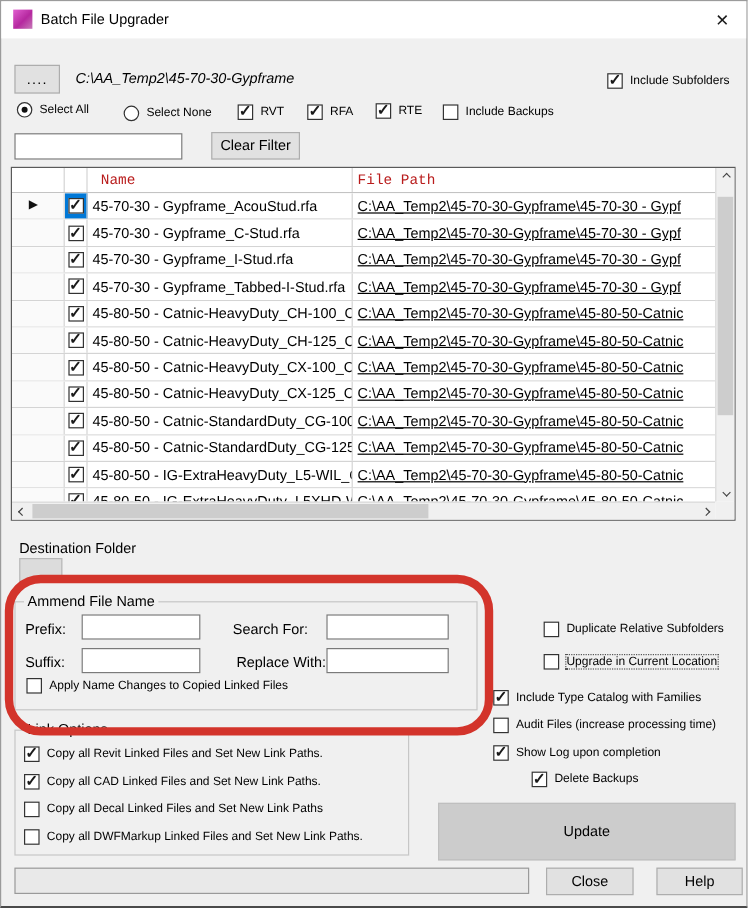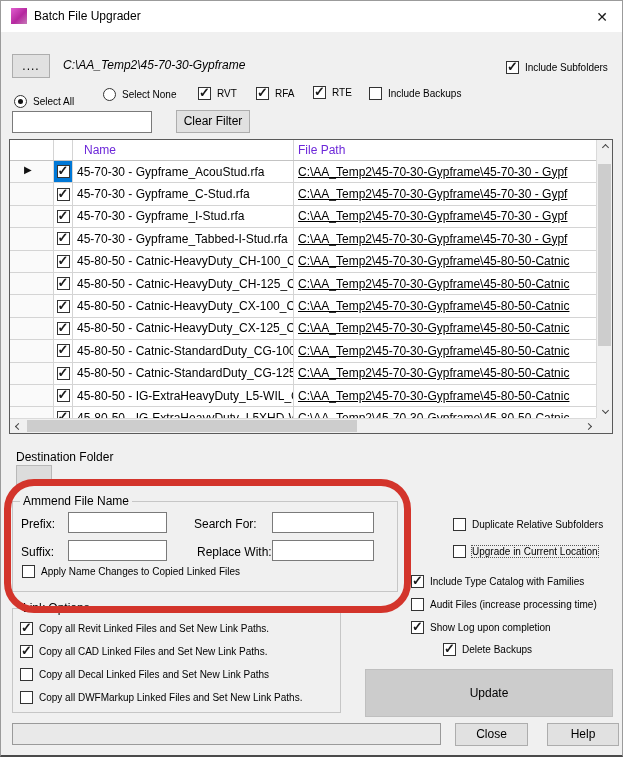--- a/index.html
+++ b/index.html
@@ -17,21 +17,21 @@
   .cb{display:inline-block;width:13px;height:13px;background:#fff;border:1px solid #333;position:relative;vertical-align:-2px;flex:none;}
   .cb.checked::after{content:"✓";position:absolute;left:0px;top:-3px;font-size:13px;color:#1a1a1a;font-weight:bold;}
   .radio{display:inline-block;width:13px;height:13px;background:#fff;border:1px solid #333;border-radius:50%;position:relative;vertical-align:-2px;flex:none;}
   .radio.selected::after{content:"";position:absolute;left:3px;top:3px;width:5px;height:5px;border-radius:50%;background:#111;}
   .ctlrow{position:absolute;display:flex;align-items:center;gap:6px;font-size:10px;white-space:nowrap;}
   .grp{position:absolute;border:1px solid #c6c6c6;}
   .grp-label{position:absolute;background:#f0f0f0;padding:0 3px;font-size:12px;}
   
   #grid{position:absolute;left:8px;top:138px;width:604px;height:295px;background:#fff;border:1px solid #5a5a5a;}
   #grid-header{position:absolute;left:0;top:0;right:16px;height:21px;background:#fff;border-bottom:1px solid #c3c3c3;display:flex;}
-  .hcell{height:100%;border-right:1px solid #d4d4d4;font-size:12px;color:#6d28d9;display:flex;align-items:center;}
+  .hcell{height:100%;border-right:1px solid #d4d4d4;font-size:12px;color:#b91c1c;display:flex;align-items:center;font-family:Liberation Mono, monospace;}
   #grid-body{position:absolute;left:0;top:21px;right:16px;bottom:15px;overflow:hidden;}
   .g-row{display:flex;height:22.4px;border-bottom:1px solid #d4d4d4;background:#fff;}
   .g-rowhead{width:44px;flex:none;background:#fafafa;border-right:1px solid #d4d4d4;position:relative;}
   .row-arrow{position:absolute;left:14px;top:3px;font-size:10px;color:#111;}
   .g-cbcell{width:19px;flex:none;border-right:1px solid #d4d4d4;display:flex;align-items:center;justify-content:center;}
   .g-cbcell.sel{background:#0078d7;}
   .g-name{width:221px;flex:none;border-right:1px solid #d4d4d4;font-size:12px;display:flex;align-items:center;padding-left:4px;white-space:nowrap;overflow:hidden;}
   .g-path{flex:1;font-size:12px;display:flex;align-items:center;padding-left:4px;white-space:nowrap;overflow:hidden;text-decoration:underline;}
   
   #vscroll{position:absolute;right:0;top:0;bottom:15px;width:16px;background:#f0f0f0;border-left:1px solid #dadada;}
@@ -62,21 +62,21 @@
     <div id="closebtn">✕</div>
   </div>
 
   <div class="btn" style="left:11px;top:53px;width:38px;height:24px;line-height:22px;letter-spacing:1px;">....</div>
   <div class="lbl" style="left:62px;top:57px;font-style:italic;">C:\AA_Temp2\45-70-30-Gypframe</div>
   <div class="ctlrow" style="left:505px;top:60px;">
     <span class="cb checked"></span>
     <span>Include Subfolders</span>
   </div>
 
-  <div class="ctlrow" style="left:13px;top:94px;">
+  <div class="ctlrow" style="left:13px;top:84px;">
     <span class="radio selected"></span>
     <span>Select All</span>
   </div>
   <div class="ctlrow" style="left:102px;top:87px;">
     <span class="radio"></span>
     <span>Select None</span>
   </div>
   <div class="ctlrow" style="left:197px;top:86px;">
     <span class="cb checked"></span>
     <span>RVT</span>

